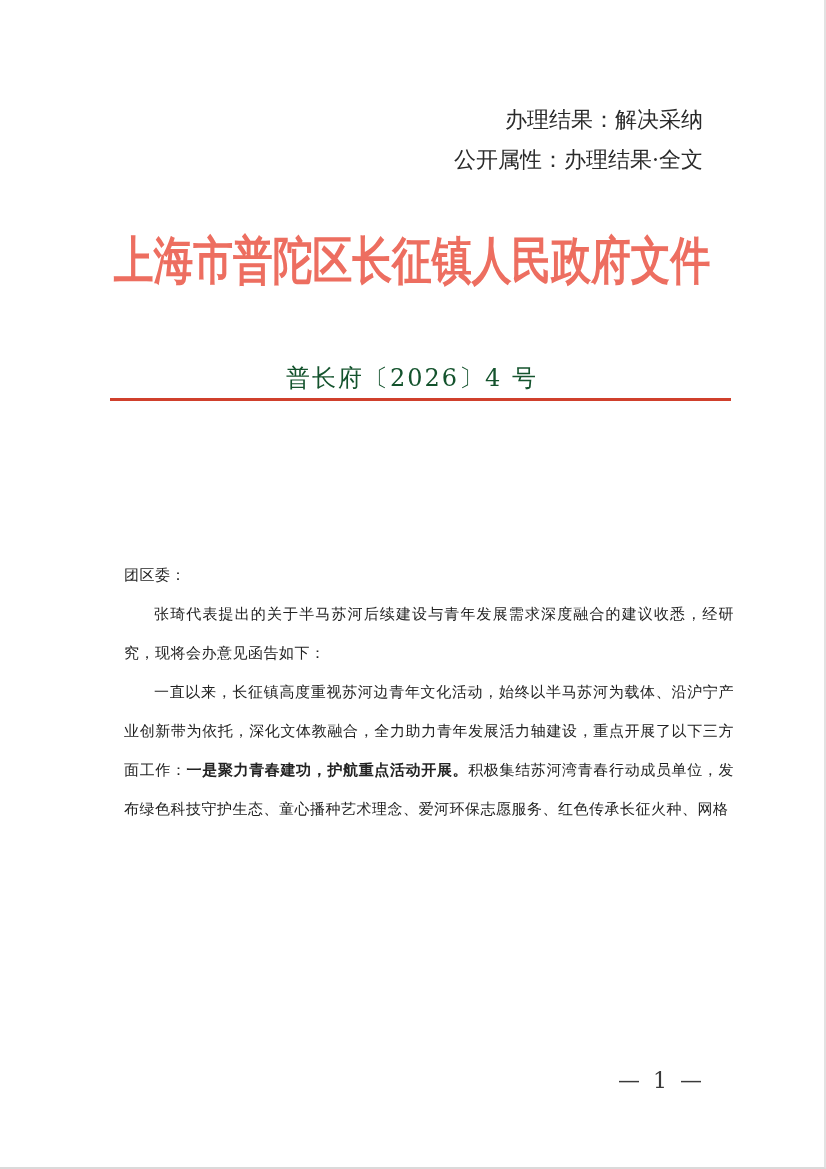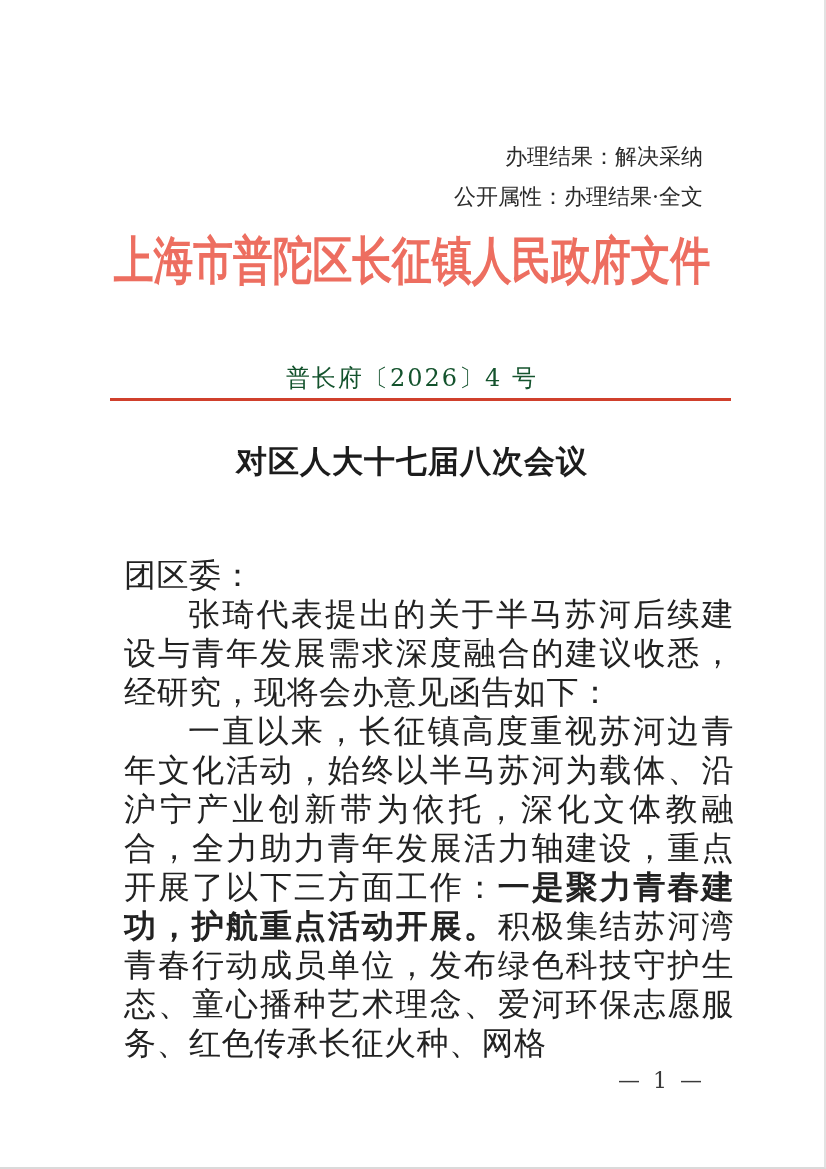--- a/index.html
+++ b/index.html
@@ -20,21 +20,20 @@
     border-bottom: 2px solid #dadada;
   }
   .meta {
     position: absolute;
     top: 100px;
     right: 121px;
     text-align: right;
     font-size: 22px;
     line-height: 40px;
     color: #2a2a2a;
-    margin-top: 37px;
   }
   .agency-title {
     position: absolute;
     top: 228px;
     left: 0;
     width: 100%;
     text-align: center;
     font-size: 51px;
     font-weight: bold;
     line-height: 64px;
@@ -71,21 +70,21 @@
     font-weight: bold;
     line-height: 36px;
     color: #1c1c1c;
     letter-spacing: 1px;
   }
   .body-text {
     position: absolute;
     top: 556px;
     left: 124px;
     width: 610px;
-    font-size: 32px;
+    font-size: 15px;
     line-height: 39px;
     text-align: justify;
     color: #222222;
     letter-spacing: 0.5px;
   }
   .body-text p {
     margin: 0;
     padding: 0;
   }
   .body-text p.para {
@@ -113,21 +112,20 @@
     <div>公开属性：办理结果·全文</div>
   </div>
 
   <div class="agency-title">上海市普陀区长征镇人民政府文件</div>
 
   <div class="doc-number">普长府〔2026〕4 号</div>
 
   <div class="red-line"></div>
 
   <div class="doc-title">
-    <div>对区人大十七届八次会议</div>
   </div>
 
   <div class="body-text">
     <p class="salutation">团区委：</p>
     <p class="para">张琦代表提出的关于半马苏河后续建设与青年发展需求深度融合的建议收悉，经研究，现将会办意见函告如下：</p>
     <p class="para"><span>一直以来，长征镇高度重视苏河边青年文化活动，始终以半马苏河为载体、沿沪宁产业创新带为依托，深化文体教融合，全力助力青年发展活力轴建设，重点开展了以下三方面工作：</span><span class="bold">一是聚力青春建功，护航重点活动开展。</span><span>积极集结苏河湾青春行动成员单位，发布绿色科技守护生态、童心播种艺术理念、爱河环保志愿服务、红色传承长征火种、网格</span></p>
   </div>
 
   <div class="footer">— 1 —</div>
 

